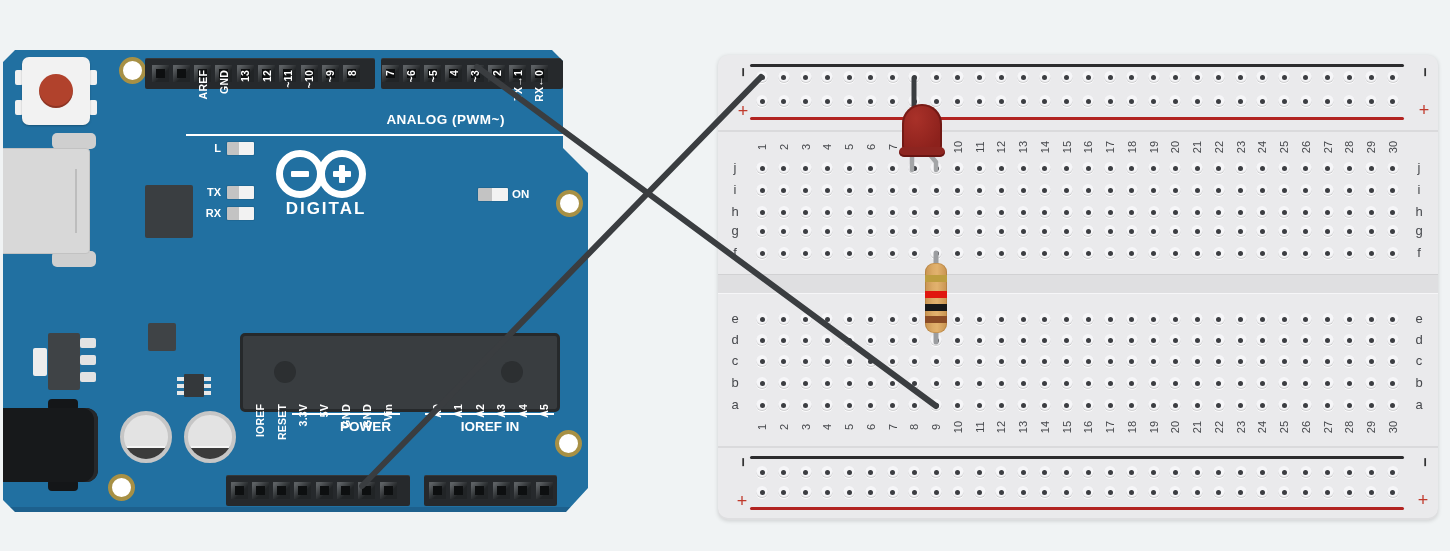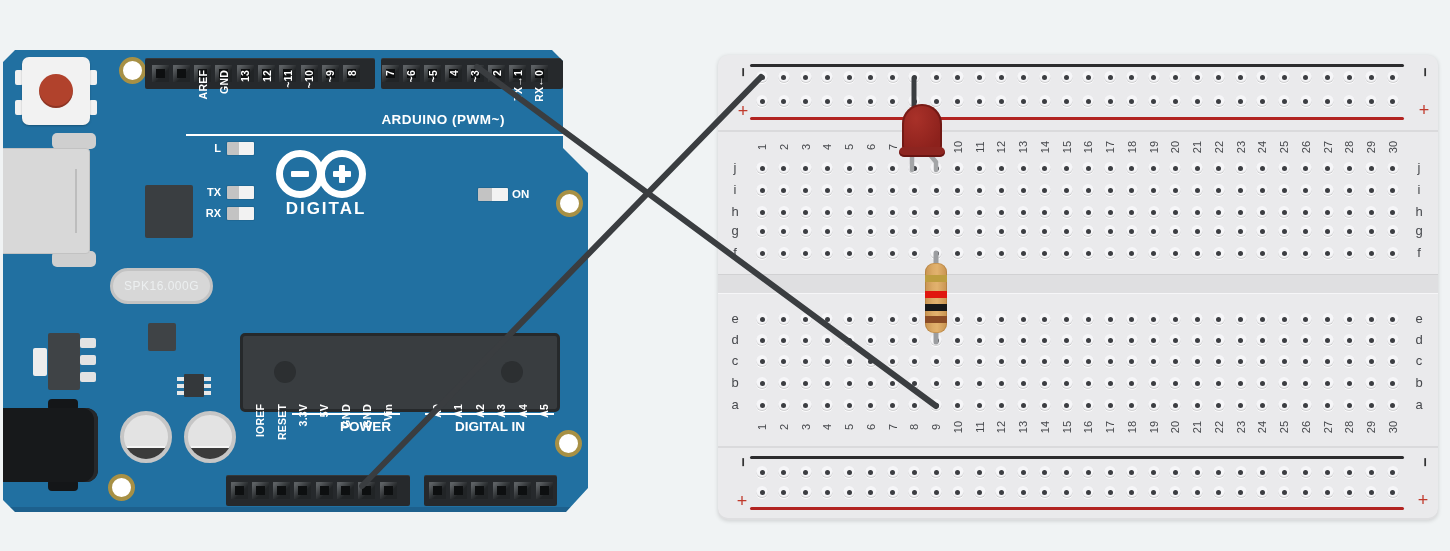--- a/index.html
+++ b/index.html
@@ -85,44 +85,41 @@
 
     <div class="abs mount" style="left:116px;top:7px;width:27px;height:27px;"></div>
     <div class="abs mount" style="left:553px;top:140px;width:27px;height:27px;"></div>
     <div class="abs mount" style="left:105px;top:424px;width:27px;height:27px;"></div>
     <div class="abs mount" style="left:552px;top:380px;width:27px;height:27px;"></div>
 
     <div class="abs wline" style="left:183px;top:84px;width:377px;"></div>
     <div class="abs wline" style="left:289px;top:363px;width:108px;"></div>
     <div class="abs wline" style="left:422px;top:363px;width:129px;"></div>
 
-    <div class="abs btxt" style="left:302px;top:62px;width:200px;text-align:right;font-size:13.5px;letter-spacing:.5px;">ARDUINO (PWM~)</div>
+    <div class="abs btxt" style="left:302px;top:62px;width:200px;text-align:right;font-size:13.5px;letter-spacing:.5px;">ANALOG (PWM~)</div>
     <div class="abs btxt" style="left:315px;top:369px;width:95px;text-align:center;font-size:13.5px;">POWER</div>
-    <div class="abs btxt" style="left:422px;top:369px;width:130px;text-align:center;font-size:13.5px;">DIGITAL IN</div>
+    <div class="abs btxt" style="left:422px;top:369px;width:130px;text-align:center;font-size:13.5px;">IOREF IN</div>
 
     <div class="abs btxt" style="left:196px;top:92px;width:22px;text-align:right;font-size:11px;">L</div>
     <div class="abs led-bar" style="left:224px;top:92px;width:27px;height:13px;"></div>
     <div class="abs btxt" style="left:196px;top:136px;width:22px;text-align:right;font-size:11px;">TX</div>
     <div class="abs led-bar" style="left:224px;top:136px;width:27px;height:13px;"></div>
     <div class="abs btxt" style="left:196px;top:157px;width:22px;text-align:right;font-size:11px;">RX</div>
     <div class="abs led-bar" style="left:224px;top:157px;width:27px;height:13px;"></div>
     <div class="abs led-bar" style="left:475px;top:138px;width:30px;height:13px;"></div>
     <div class="abs btxt" style="left:509px;top:138px;font-size:11.5px;">ON</div>
 
     <div class="abs ring" style="left:273px;top:100px;"></div>
     <div class="abs ring" style="left:315px;top:100px;"></div>
     <div class="abs logo-bar" style="left:288px;top:121px;width:18px;height:6px;"></div>
     <div class="abs logo-bar" style="left:330px;top:121px;width:18px;height:6px;"></div>
     <div class="abs logo-bar" style="left:336px;top:115px;width:6px;height:18px;"></div>
     <div class="abs btxt" style="left:258px;top:149px;width:130px;text-align:center;font-size:17px;letter-spacing:2px;">DIGITAL</div>
 
 
-    <div class="abs" style="left:107px;top:218px;width:103px;height:36px;background:#d7d7d7;border:3px solid #c3c3c3;border-radius:20px;box-sizing:border-box;display:flex;align-items:center;justify-content:center;">
-      <span style="font-size:12px;color:#eceff0;letter-spacing:.5px;">SPK16.000G</span>
-    </div>
 
     <div class="abs" style="left:142px;top:135px;width:48px;height:53px;background:#3a3e41;border-radius:2px;"></div>
     <div class="abs" style="left:30px;top:298px;width:14px;height:28px;background:#ededed;border-radius:2px;"></div>
     <div class="abs" style="left:45px;top:283px;width:32px;height:57px;background:#3f4346;border-radius:2px;"></div>
     <div class="abs" style="left:77px;top:288px;width:16px;height:10px;background:#e3e3e3;border-radius:2px;"></div>
     <div class="abs" style="left:77px;top:305px;width:16px;height:10px;background:#e3e3e3;border-radius:2px;"></div>
     <div class="abs" style="left:77px;top:322px;width:16px;height:10px;background:#e3e3e3;border-radius:2px;"></div>
     <div class="abs" style="left:145px;top:273px;width:28px;height:28px;background:#3f4346;border-radius:2px;"></div>
     <div class="abs" style="left:181px;top:324px;width:20px;height:23px;background:#34383b;border-radius:1px;"></div>
     <div class="abs" style="left:174px;top:327px;width:7px;height:4px;background:#e8e8e8;"></div>

